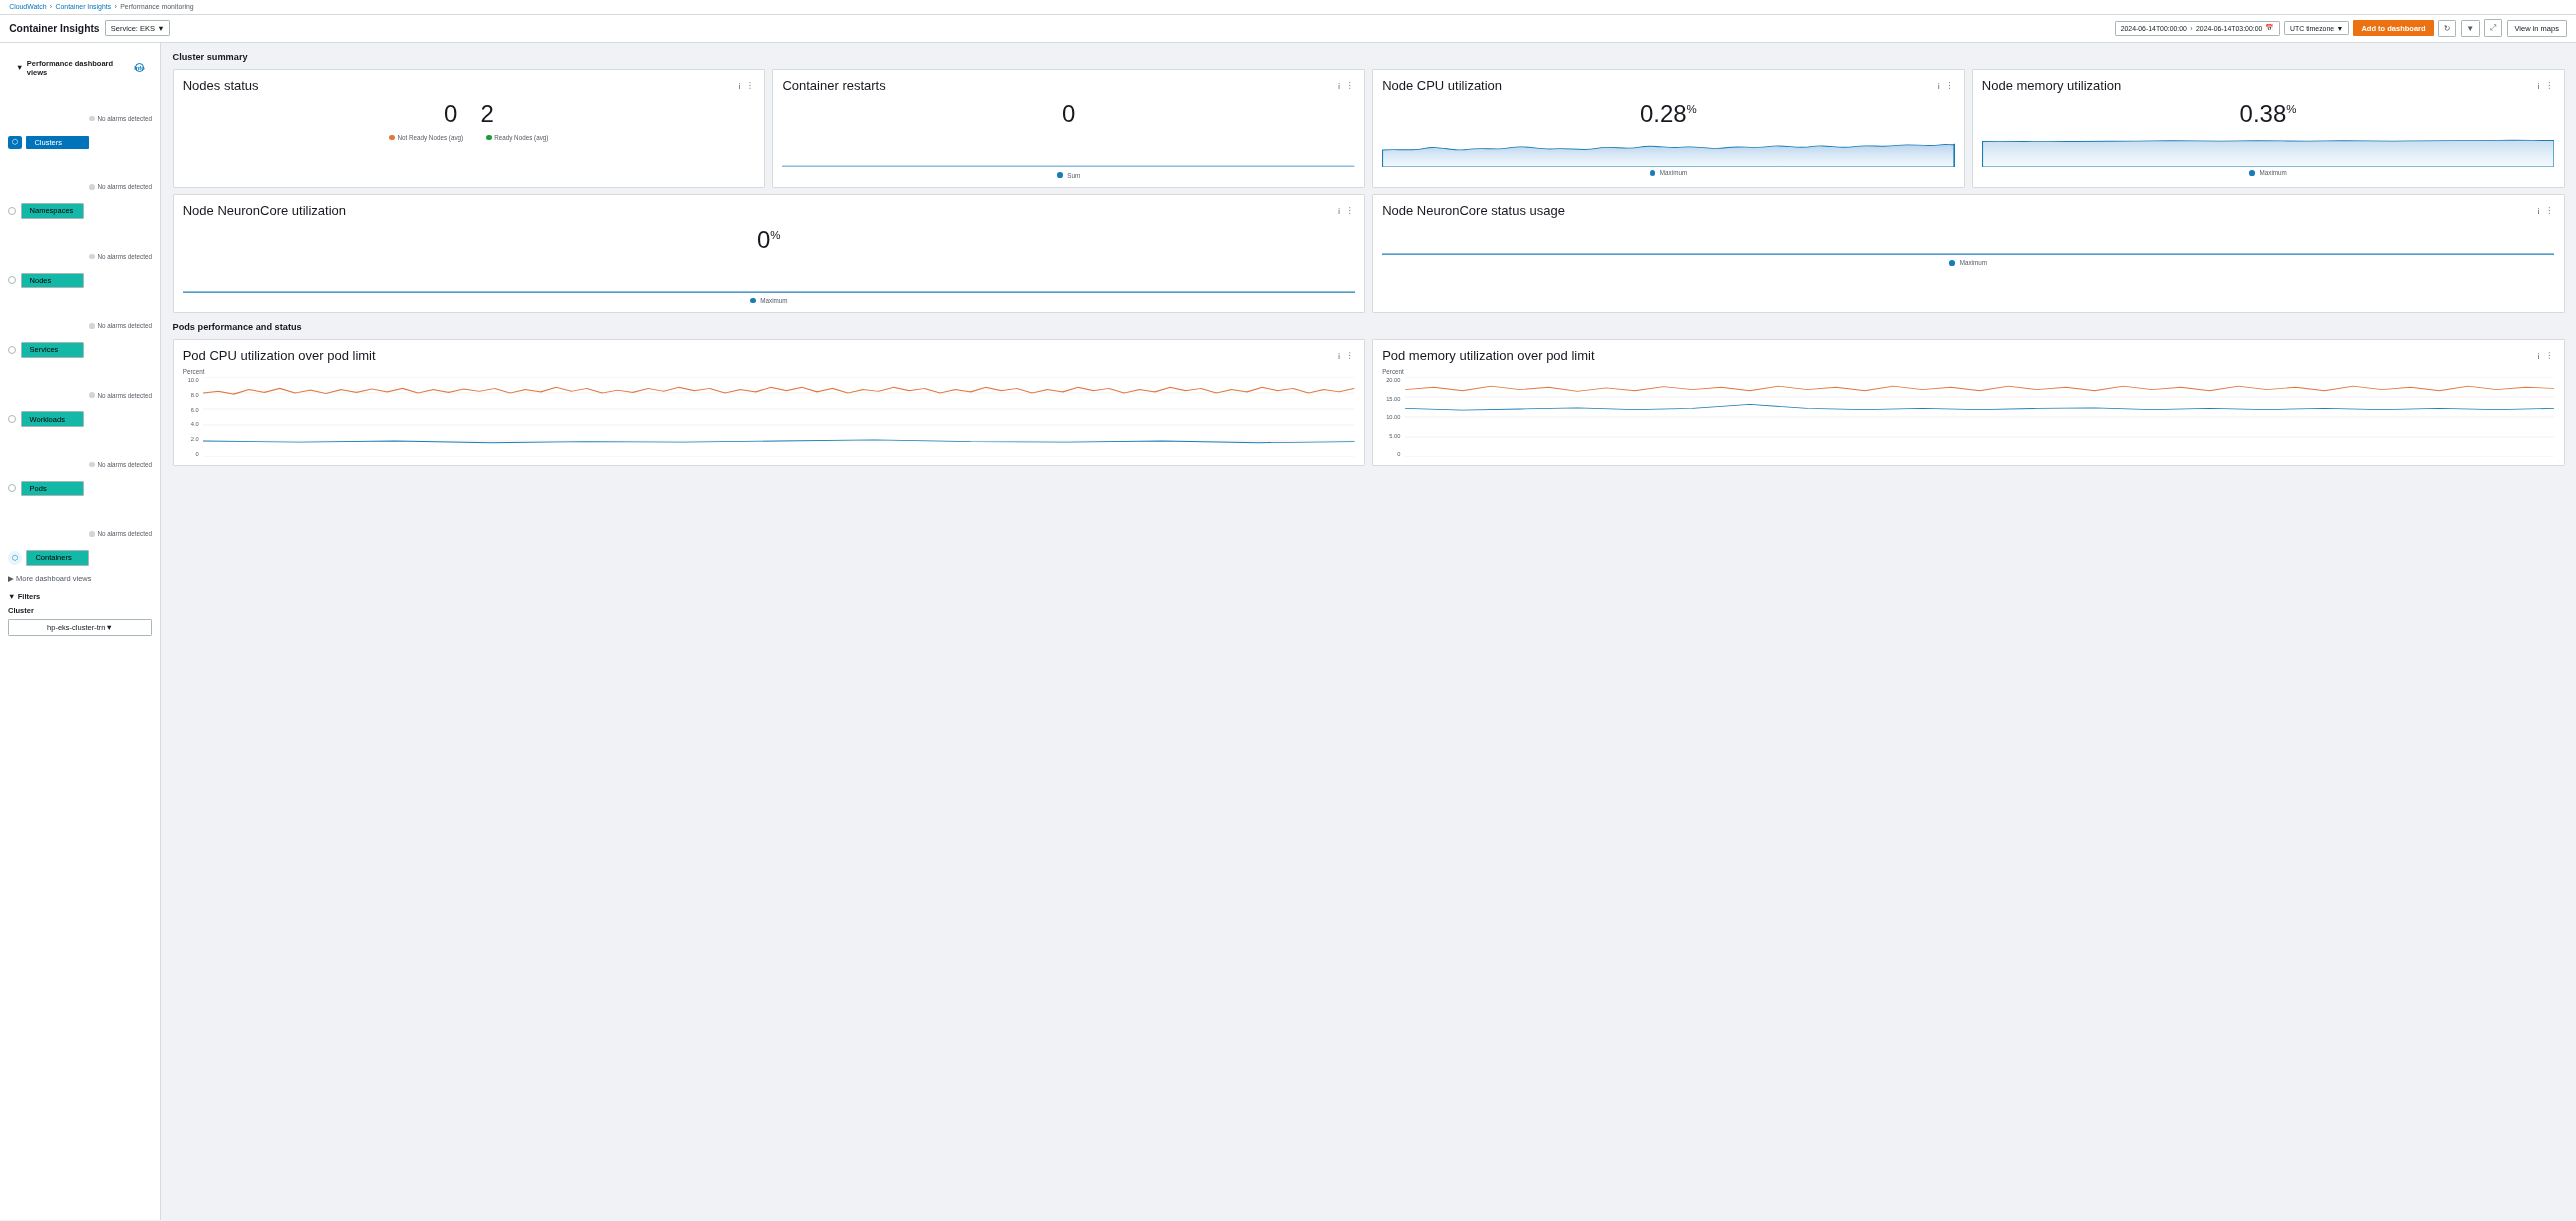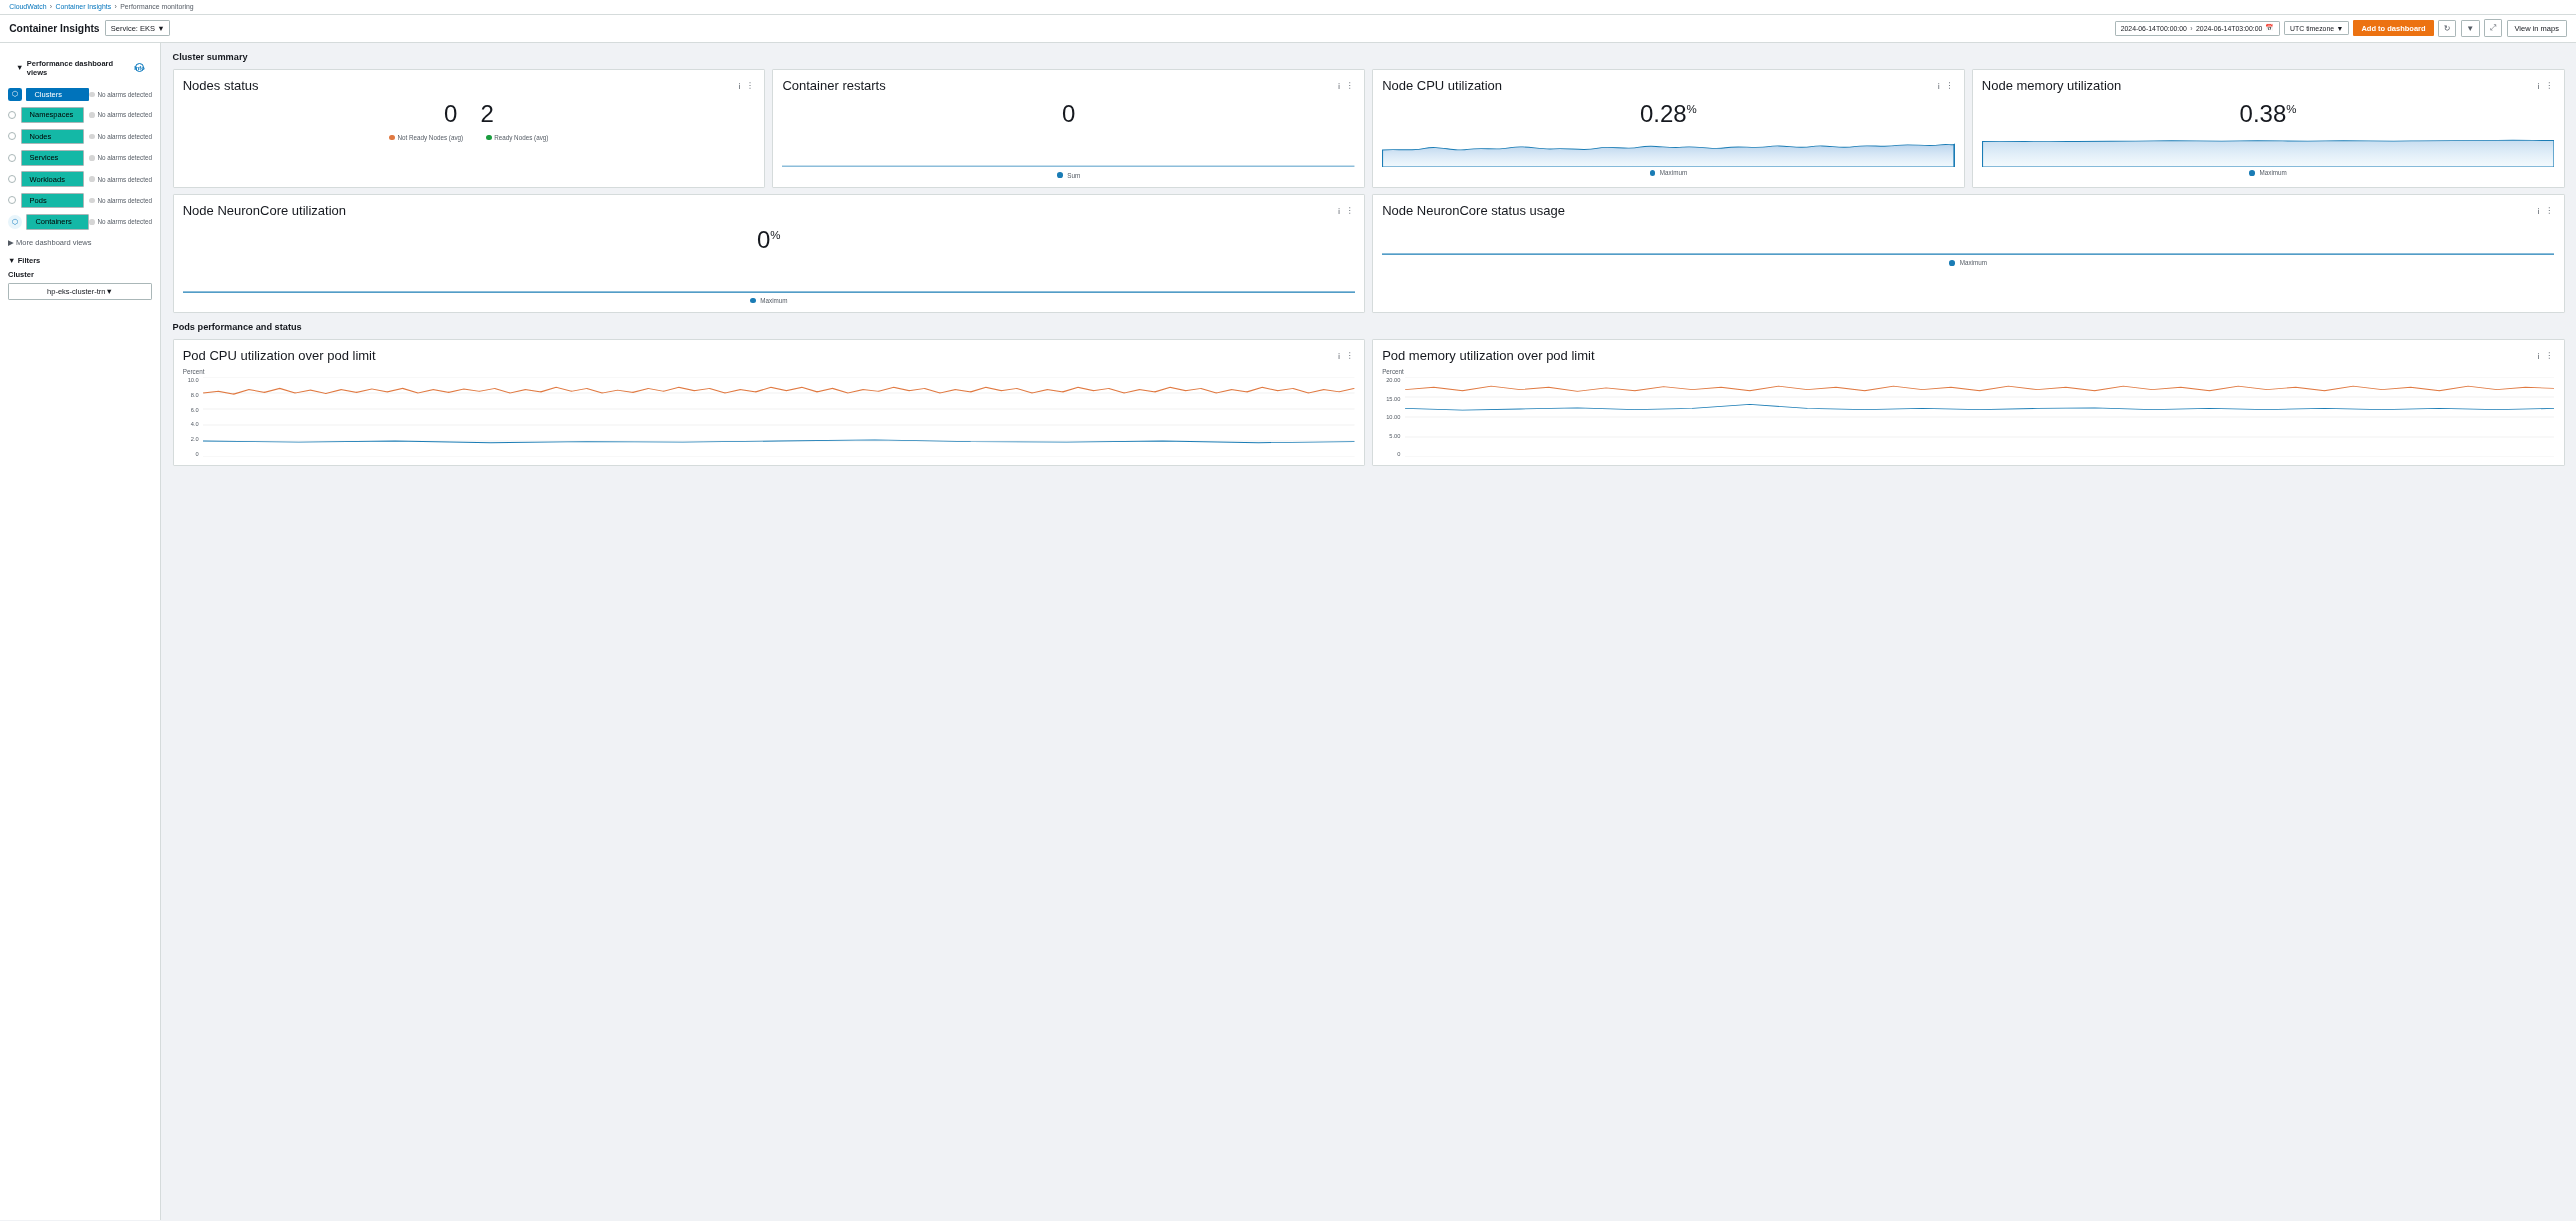--- a/index.html
+++ b/index.html
@@ -136,20 +136,21 @@
       display: flex;
       align-items: center;
       justify-content: space-between;
       padding: 2.9px 0;
     }
     .nav-item-left {
       display: flex;
       align-items: center;
       gap: 4.6px;
       cursor: pointer;
+      margin-top: 48px;
     }
     .nav-item-active .nav-btn {
       background: #0073bb;
       color: #fff;
       border: none;
     }
     .nav-btn {
       padding: 2.3px 8px;
       border: 0.6px solid #aab7b8;
       border-radius: 1.1px;

